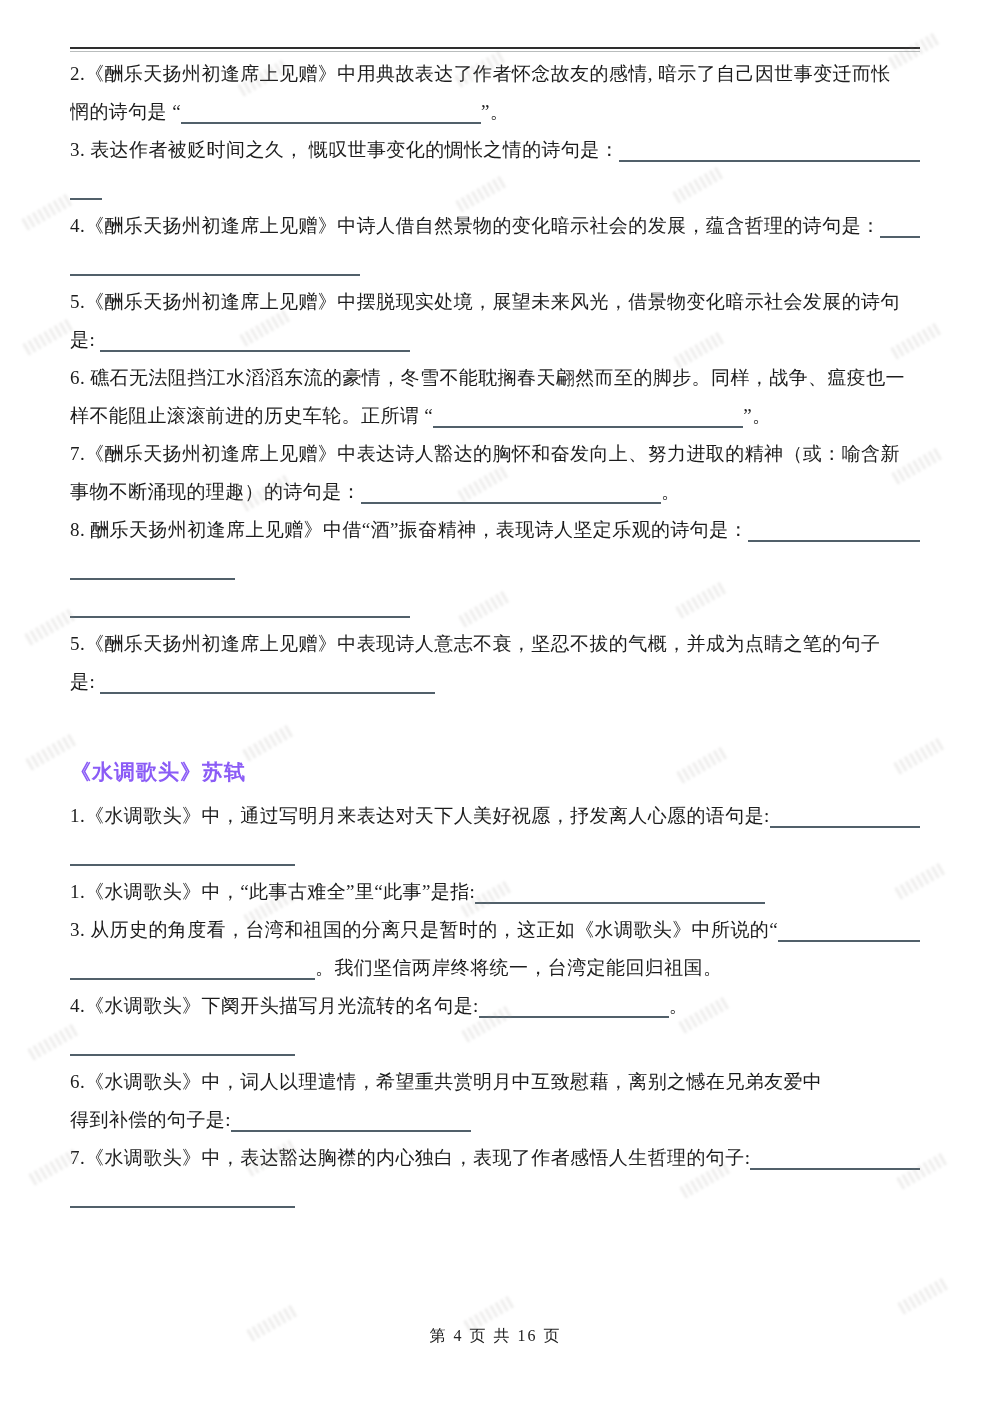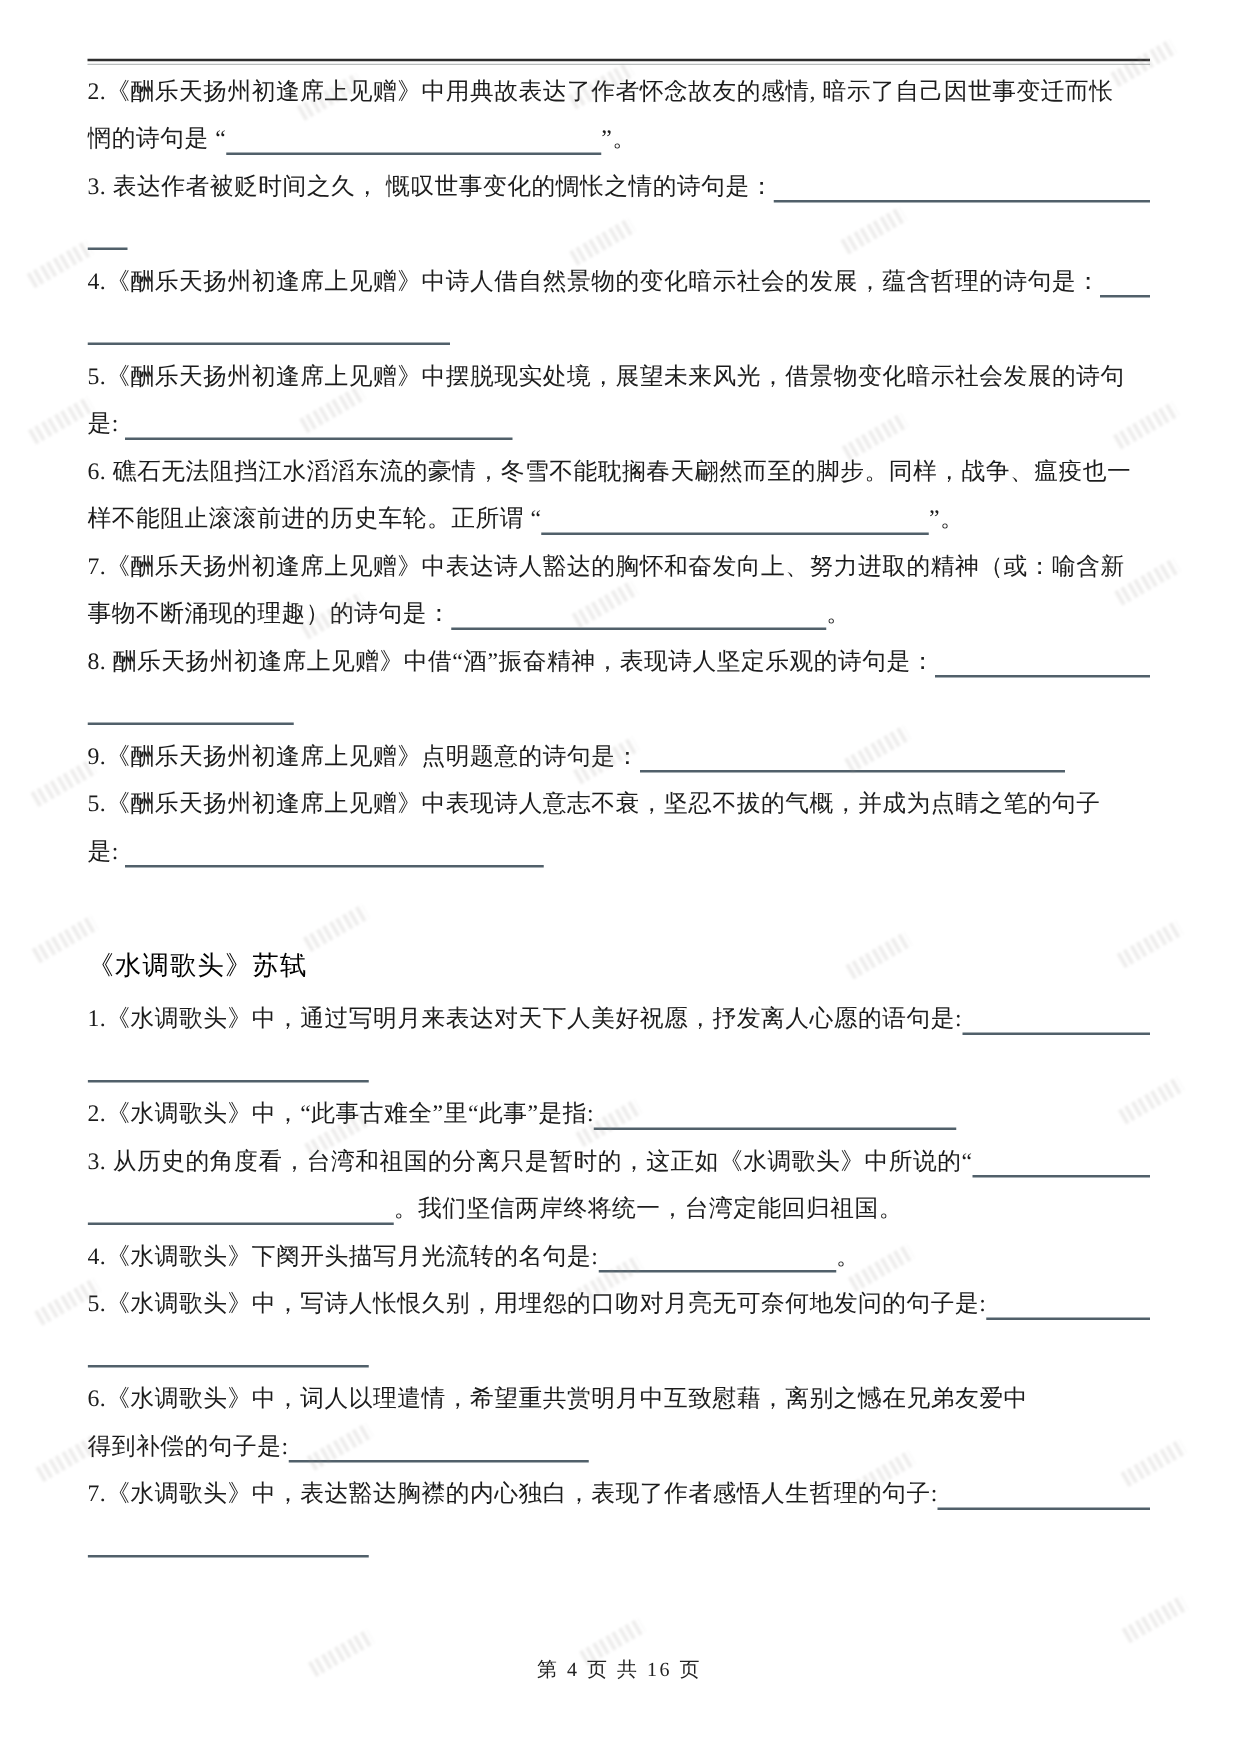--- a/index.html
+++ b/index.html
@@ -19,21 +19,21 @@
   }
   .line{display:flex;height:38px;line-height:38px;overflow:hidden;}
   .t{white-space:pre;flex:0 0 auto;}
   .blank{
     align-self:flex-end;height:0;margin-bottom:7px;
     border-bottom:2px solid #51606a;flex:0 0 auto;
   }
   .blank.fill{flex:1 1 auto;min-width:14px;}
   .heading{
     height:38px;line-height:38px;margin-top:52px;margin-bottom:6px;
-    font-weight:normal;font-size:21px;letter-spacing:1px;color:#000000;
+    font-weight:bold;font-size:21px;letter-spacing:1px;color:#8b5cf6;
   }
   .footer{
     position:absolute;top:1326px;left:0;width:100%;text-align:center;
     font-size:16px;letter-spacing:2px;color:#222;
   }
   .wm{
     position:absolute;width:54px;height:13px;pointer-events:none;
     transform:rotate(-30deg);opacity:.30;filter:blur(1px);
     background:repeating-linear-gradient(90deg,
       rgba(152,148,143,.55) 0 3px, rgba(152,148,143,0) 3px 6px);
@@ -101,21 +101,20 @@
 
     <div class="line">
         <span class="t">8. 酬乐天扬州初逢席上见赠》中借“酒”振奋精神，表现诗人坚定乐观的诗句是：</span>
         <span class="blank fill"></span>
       </div>
     <div class="line">
         <span class="blank" style="width:165px"></span>
       </div>
 
     <div class="line">
-        <span class="t">9.《酬乐天扬州初逢席上见赠》点明题意的诗句是：</span>
         <span class="blank" style="width:340px"></span>
       </div>
 
     <div class="line">
         <span class="t">5.《酬乐天扬州初逢席上见赠》中表现诗人意志不衰，坚忍不拔的气概，并成为点睛之笔的句子</span>
       </div>
     <div class="line">
         <span class="t">是: </span>
         <span class="blank" style="width:335px"></span>
       </div>
@@ -124,43 +123,39 @@
 
     <div class="line">
         <span class="t">1.《水调歌头》中，通过写明月来表达对天下人美好祝愿，抒发离人心愿的语句是:</span>
         <span class="blank fill"></span>
       </div>
     <div class="line">
         <span class="blank" style="width:225px"></span>
       </div>
 
     <div class="line">
-        <span class="t">2.《水调歌头》中，“此事古难全”里“此事”是指:</span>
+        <span class="t">1.《水调歌头》中，“此事古难全”里“此事”是指:</span>
         <span class="blank" style="width:290px"></span>
       </div>
 
     <div class="line">
         <span class="t">3. 从历史的角度看，台湾和祖国的分离只是暂时的，这正如《水调歌头》中所说的“</span>
         <span class="blank fill"></span>
       </div>
     <div class="line">
         <span class="blank" style="width:245px"></span>
         <span class="t">。我们坚信两岸终将统一，台湾定能回归祖国。</span>
       </div>
 
     <div class="line">
         <span class="t">4.《水调歌头》下阕开头描写月光流转的名句是:</span>
         <span class="blank" style="width:190px"></span>
         <span class="t">。</span>
       </div>
 
-    <div class="line">
-        <span class="t">5.《水调歌头》中，写诗人怅恨久别，用埋怨的口吻对月亮无可奈何地发问的句子是:</span>
-        <span class="blank fill"></span>
-      </div>
     <div class="line">
         <span class="blank" style="width:225px"></span>
       </div>
 
     <div class="line">
         <span class="t">6.《水调歌头》中，词人以理遣情，希望重共赏明月中互致慰藉，离别之憾在兄弟友爱中</span>
       </div>
     <div class="line">
         <span class="t">得到补偿的句子是:</span>
         <span class="blank" style="width:240px"></span>

